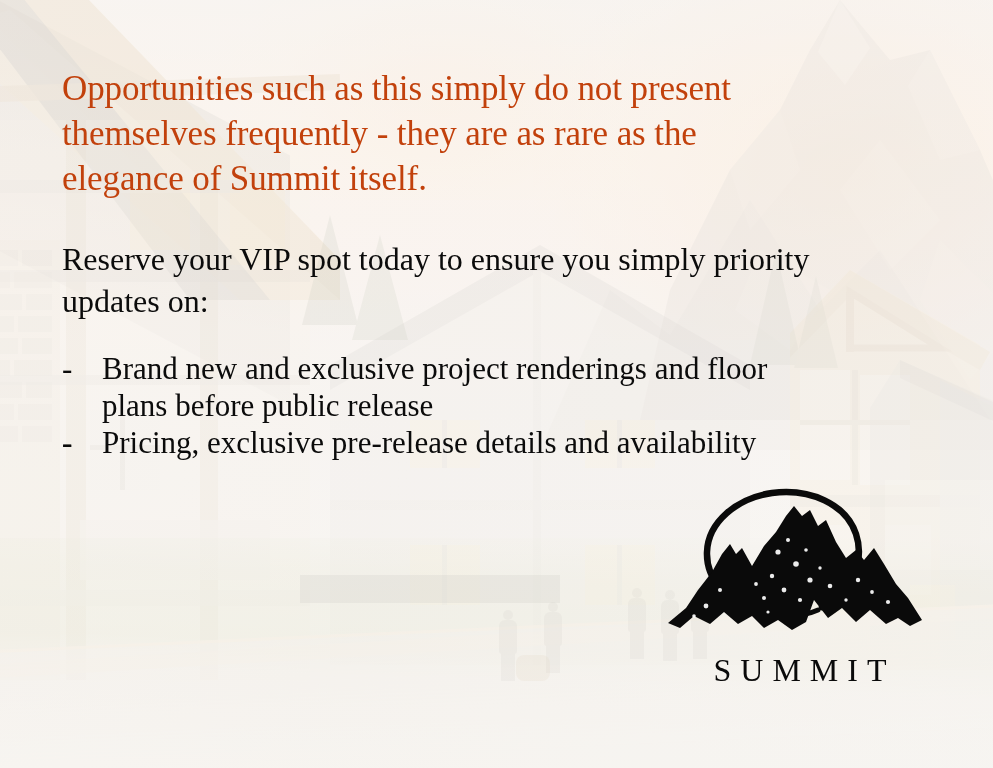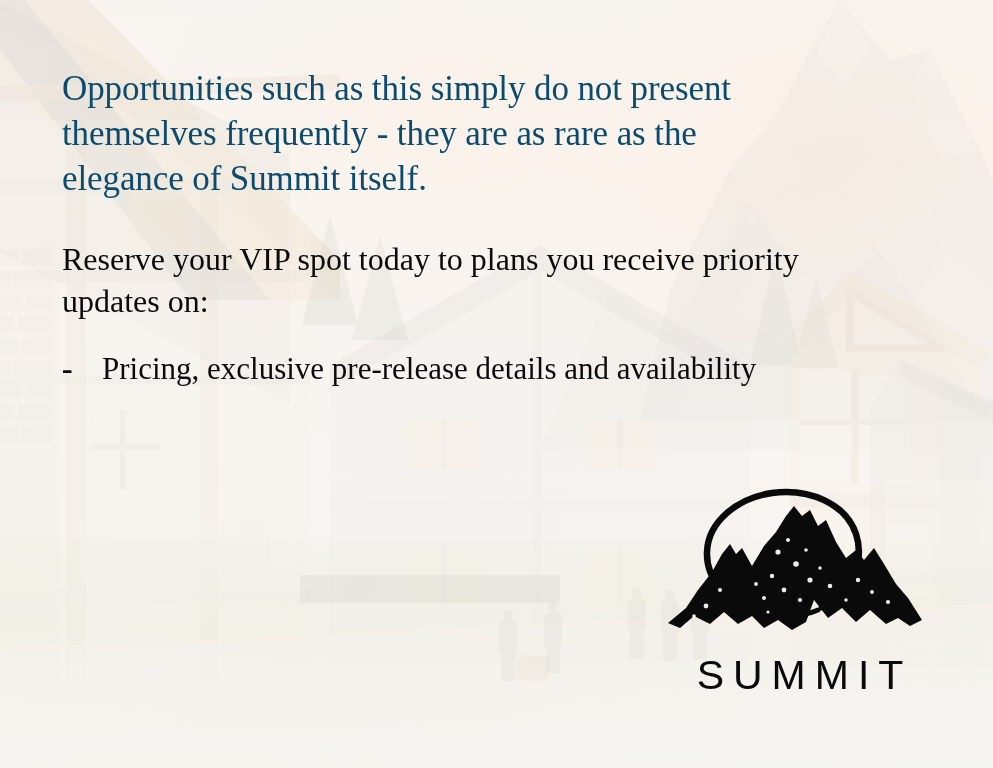--- a/index.html
+++ b/index.html
@@ -215,21 +215,21 @@
     inset: 0;
   }
 
   .headline {
     position: absolute;
     left: 62px;
     top: 66px;
     width: 760px;
     font-size: 35px;
     line-height: 45px;
-    color: #0c4a6e;
+    color: #c2410c;
     letter-spacing: -0.1px;
   }
 
   .subhead {
     position: absolute;
     left: 62px;
     top: 238px;
     width: 760px;
     font-size: 32px;
     line-height: 42px;
@@ -276,25 +276,25 @@
     top: 0;
     width: 280px;
     height: 150px;
   }
   .logo-word {
     position: absolute;
     left: 0;
     top: 172px;
     width: 280px;
     text-align: center;
-    font-size: 41px;
+    font-size: 32px;
     letter-spacing: 9px;
     color: #0a0a0a;
     text-indent: 9px;
-    font-family: Liberation Sans, sans-serif;
+    font-family: Liberation Serif, serif;
   }
 </style>
 </head>
 <body>
 
 <div class="slide">
 
   <div class="bg-layer">
 
     <div class="bg-sky"></div>
@@ -449,25 +449,26 @@
                 background:#a8894f;opacity:0.20;"></div>
 
     <div class="bg-wash"></div>
     <div class="bg-wash2"></div>
   </div>
 
   <div class="content">
 
     <div class="headline">Opportunities such as this simply do not present themselves frequently - they are as rare as the elegance of Summit itself.</div>
 
-    <div class="subhead">Reserve your VIP spot today to plans you receive priority updates on:</div>
+    <div class="subhead">Reserve your VIP spot today to ensure you simply priority updates on:</div>
 
     <ul class="bullets">
       <li class="bullet">
         <span class="bullet-dash">-</span>
+        <span>Brand new and exclusive project renderings and floor plans before public release</span>
       </li>
       <li class="bullet">
         <span class="bullet-dash">-</span>
       </li>
       <li class="bullet">
         <span class="bullet-dash">-</span>
         <span>Pricing, exclusive pre-release details and availability</span>
       </li>
     </ul>
 

